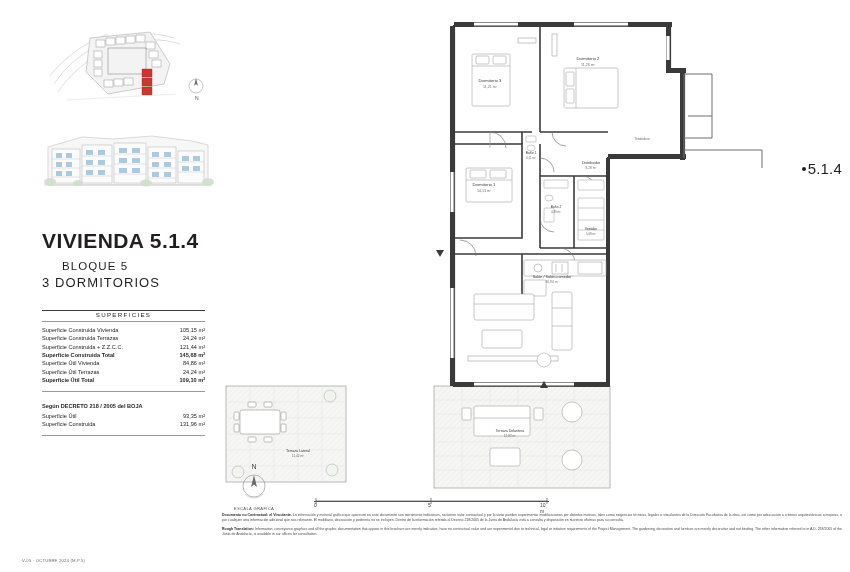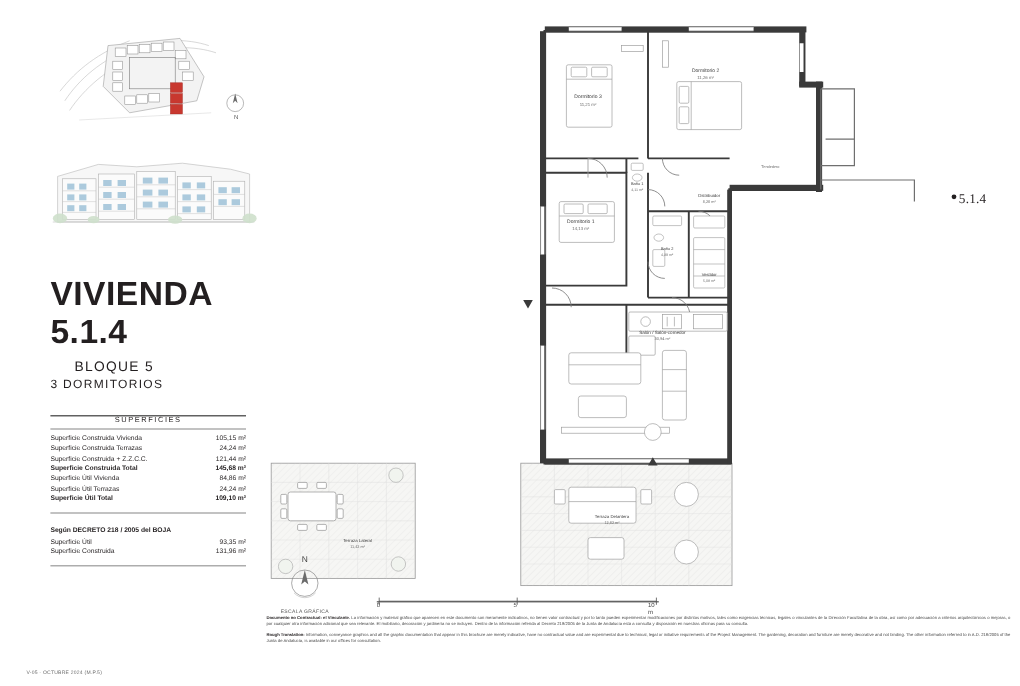--- a/index.html
+++ b/index.html
@@ -44,35 +44,35 @@
   
   .elevation {
     width: 172px;
     height: 72px;
     margin-top: 18px;
     position: relative;
   }
 
   
   .title-main {
-    font-size: 28px;
+    font-size: 21px;
     font-weight: bold;
     letter-spacing: 0.4px;
     margin-top: 32px;
     color: #231f20;
   }
   .title-sub {
     font-size: 11.5px;
     letter-spacing: 1.1px;
     margin-top: 7px;
     color: #231f20;
     margin-left: 20px;
   }
   .title-sub2 {
-    font-size: 10px;
+    font-size: 13px;
     letter-spacing: 1.1px;
     margin-top: 3px;
     color: #231f20;
   }
 
   
   .surf-wrap { margin-top: 20px; width: 163px; }
   .surf-head {
     text-align: center;
     font-size: 6.2px;
@@ -121,26 +121,25 @@
     position: absolute;
     left: 222px;
     top: 8px;
     width: 620px;
     height: 556px;
   }
   .plan-svg { position: absolute; left: 0; top: 0; }
 
   .unit-code {
     position: absolute;
-    right: 20px;
+    right: 0;
     top: 152px;
-    font-size: 11px;
+    font-size: 15px;
     color: #231f20;
     letter-spacing: 0.2px;
-    font-family: Liberation Serif, serif;
   }
   .unit-code .bullet {
     display: inline-block;
     width: 4px; height: 4px;
     background: #231f20;
     border-radius: 50%;
     margin-right: 2px;
     vertical-align: 3px;
   }
 

